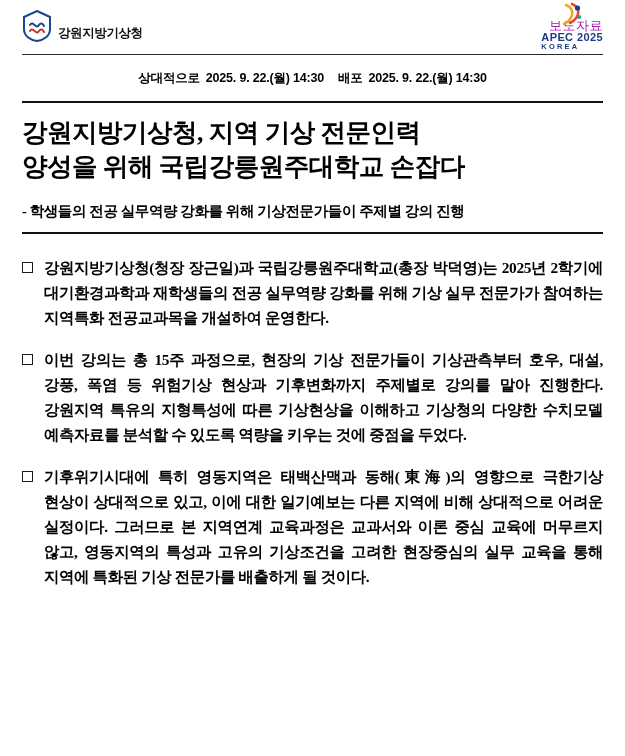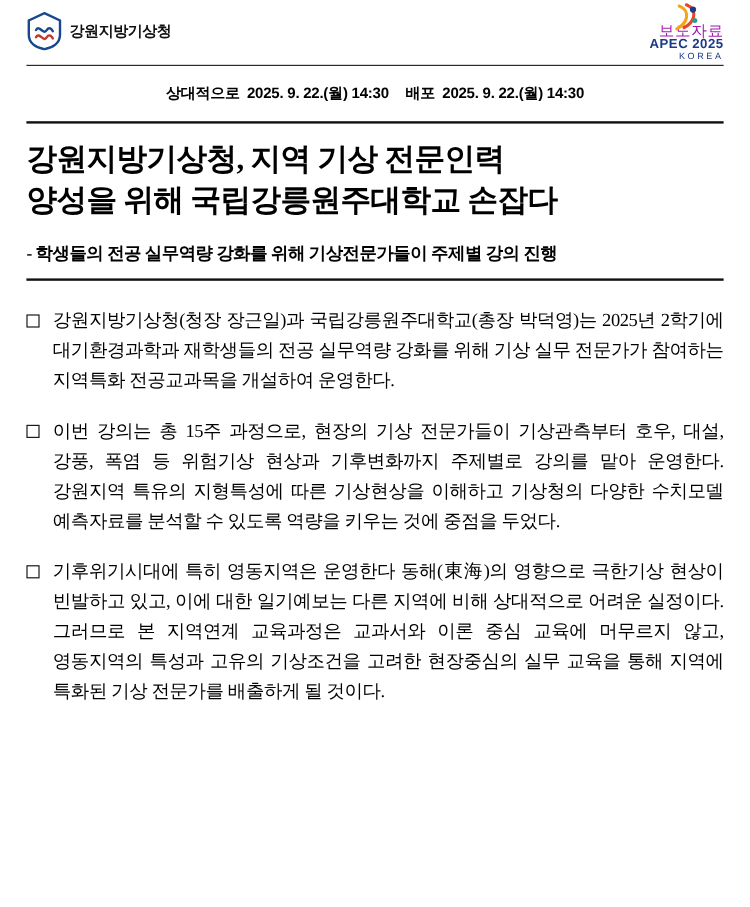--- a/index.html
+++ b/index.html
@@ -25,21 +25,21 @@
   
   .header {
     position: relative;
     height: 52px;
     display: flex;
     align-items: center;
     justify-content: space-between;
   }
   .header-left {
     display: flex;
-    align-items: center;
+    align-items: flex-end;
     gap: 6px;
   }
   .kma-emblem {
     width: 30px;
     height: 32px;
     position: relative;
   }
   .kma-emblem svg { display: block; }
   .kma-name {
     font-family: "Liberation Sans", sans-serif;
@@ -74,21 +74,22 @@
   .apec-text .l1 {
     font-size: 11px;
     font-weight: bold;
     letter-spacing: 0.4px;
     color: #1b3b86;
   }
   .apec-text .l2 {
     font-size: 7.5px;
     letter-spacing: 2.2px;
     color: #1b3b86;
-    text-align: right;
+    text-align: left;
+    font-weight: bold;
   }
 
   .rule {
     border: 0;
     border-top: 1px solid #2b2b2b;
     margin: 0;
   }
   .rule-top { margin-top: 2px; }
 
   
@@ -144,20 +145,21 @@
     box-sizing: border-box;
   }
   .ptext {
     flex: 1 1 auto;
     font-size: 15.4px;
     line-height: 1.62;
     letter-spacing: -0.35px;
     text-align: justify;
     text-justify: inter-character;
     word-break: keep-all;
+    font-weight: bold;
   }
 </style>
 </head>
 <body>
 
 <div class="page">
 
   <div class="header">
 
     <div class="header-left">
@@ -203,23 +205,23 @@
 
   <div class="body-block">
 
     <div class="para">
       <span class="bullet"></span>
       <span class="ptext">강원지방기상청(청장 장근일)과 국립강릉원주대학교(총장 박덕영)는 2025년 2학기에 대기환경과학과 재학생들의 전공 실무역량 강화를 위해 기상 실무 전문가가 참여하는 지역특화 전공교과목을 개설하여 운영한다.</span>
     </div>
 
     <div class="para">
       <span class="bullet"></span>
-      <span class="ptext">이번 강의는 총 15주 과정으로, 현장의 기상 전문가들이 기상관측부터 호우, 대설, 강풍, 폭염 등 위험기상 현상과 기후변화까지 주제별로 강의를 맡아 운영한다. 강원지역 특유의 지형특성에 따른 기상현상을 이해하고 기상청의 다양한 수치모델 예측자료를 분석할 수 있도록 역량을 키우는 것에 중점을 두었다.</span>
+      <span class="ptext">이번 강의는 총 15주 과정으로, 현장의 기상 전문가들이 기상관측부터 호우, 대설, 강풍, 폭염 등 위험기상 현상과 기후변화까지 주제별로 강의를 맡아 진행한다. 강원지역 특유의 지형특성에 따른 기상현상을 이해하고 기상청의 다양한 수치모델 예측자료를 분석할 수 있도록 역량을 키우는 것에 중점을 두었다.</span>
     </div>
 
     <div class="para">
       <span class="bullet"></span>
-      <span class="ptext">기후위기시대에 특히 영동지역은 운영한다 동해(東海)의 영향으로 극한기상 현상이 빈발하고 있고, 이에 대한 일기예보는 다른 지역에 비해 상대적으로 어려운 실정이다. 그러므로 본 지역연계 교육과정은 교과서와 이론 중심 교육에 머무르지 않고, 영동지역의 특성과 고유의 기상조건을 고려한 현장중심의 실무 교육을 통해 지역에 특화된 기상 전문가를 배출하게 될 것이다.</span>
+      <span class="ptext">기후위기시대에 특히 영동지역은 태백산맥과 동해(東海)의 영향으로 극한기상 현상이 상대적으로 있고, 이에 대한 일기예보는 다른 지역에 비해 상대적으로 어려운 실정이다. 그러므로 본 지역연계 교육과정은 교과서와 이론 중심 교육에 머무르지 않고, 영동지역의 특성과 고유의 기상조건을 고려한 현장중심의 실무 교육을 통해 지역에 특화된 기상 전문가를 배출하게 될 것이다.</span>
     </div>
 
 
   </div>
 </div>
 
 </body></html>

